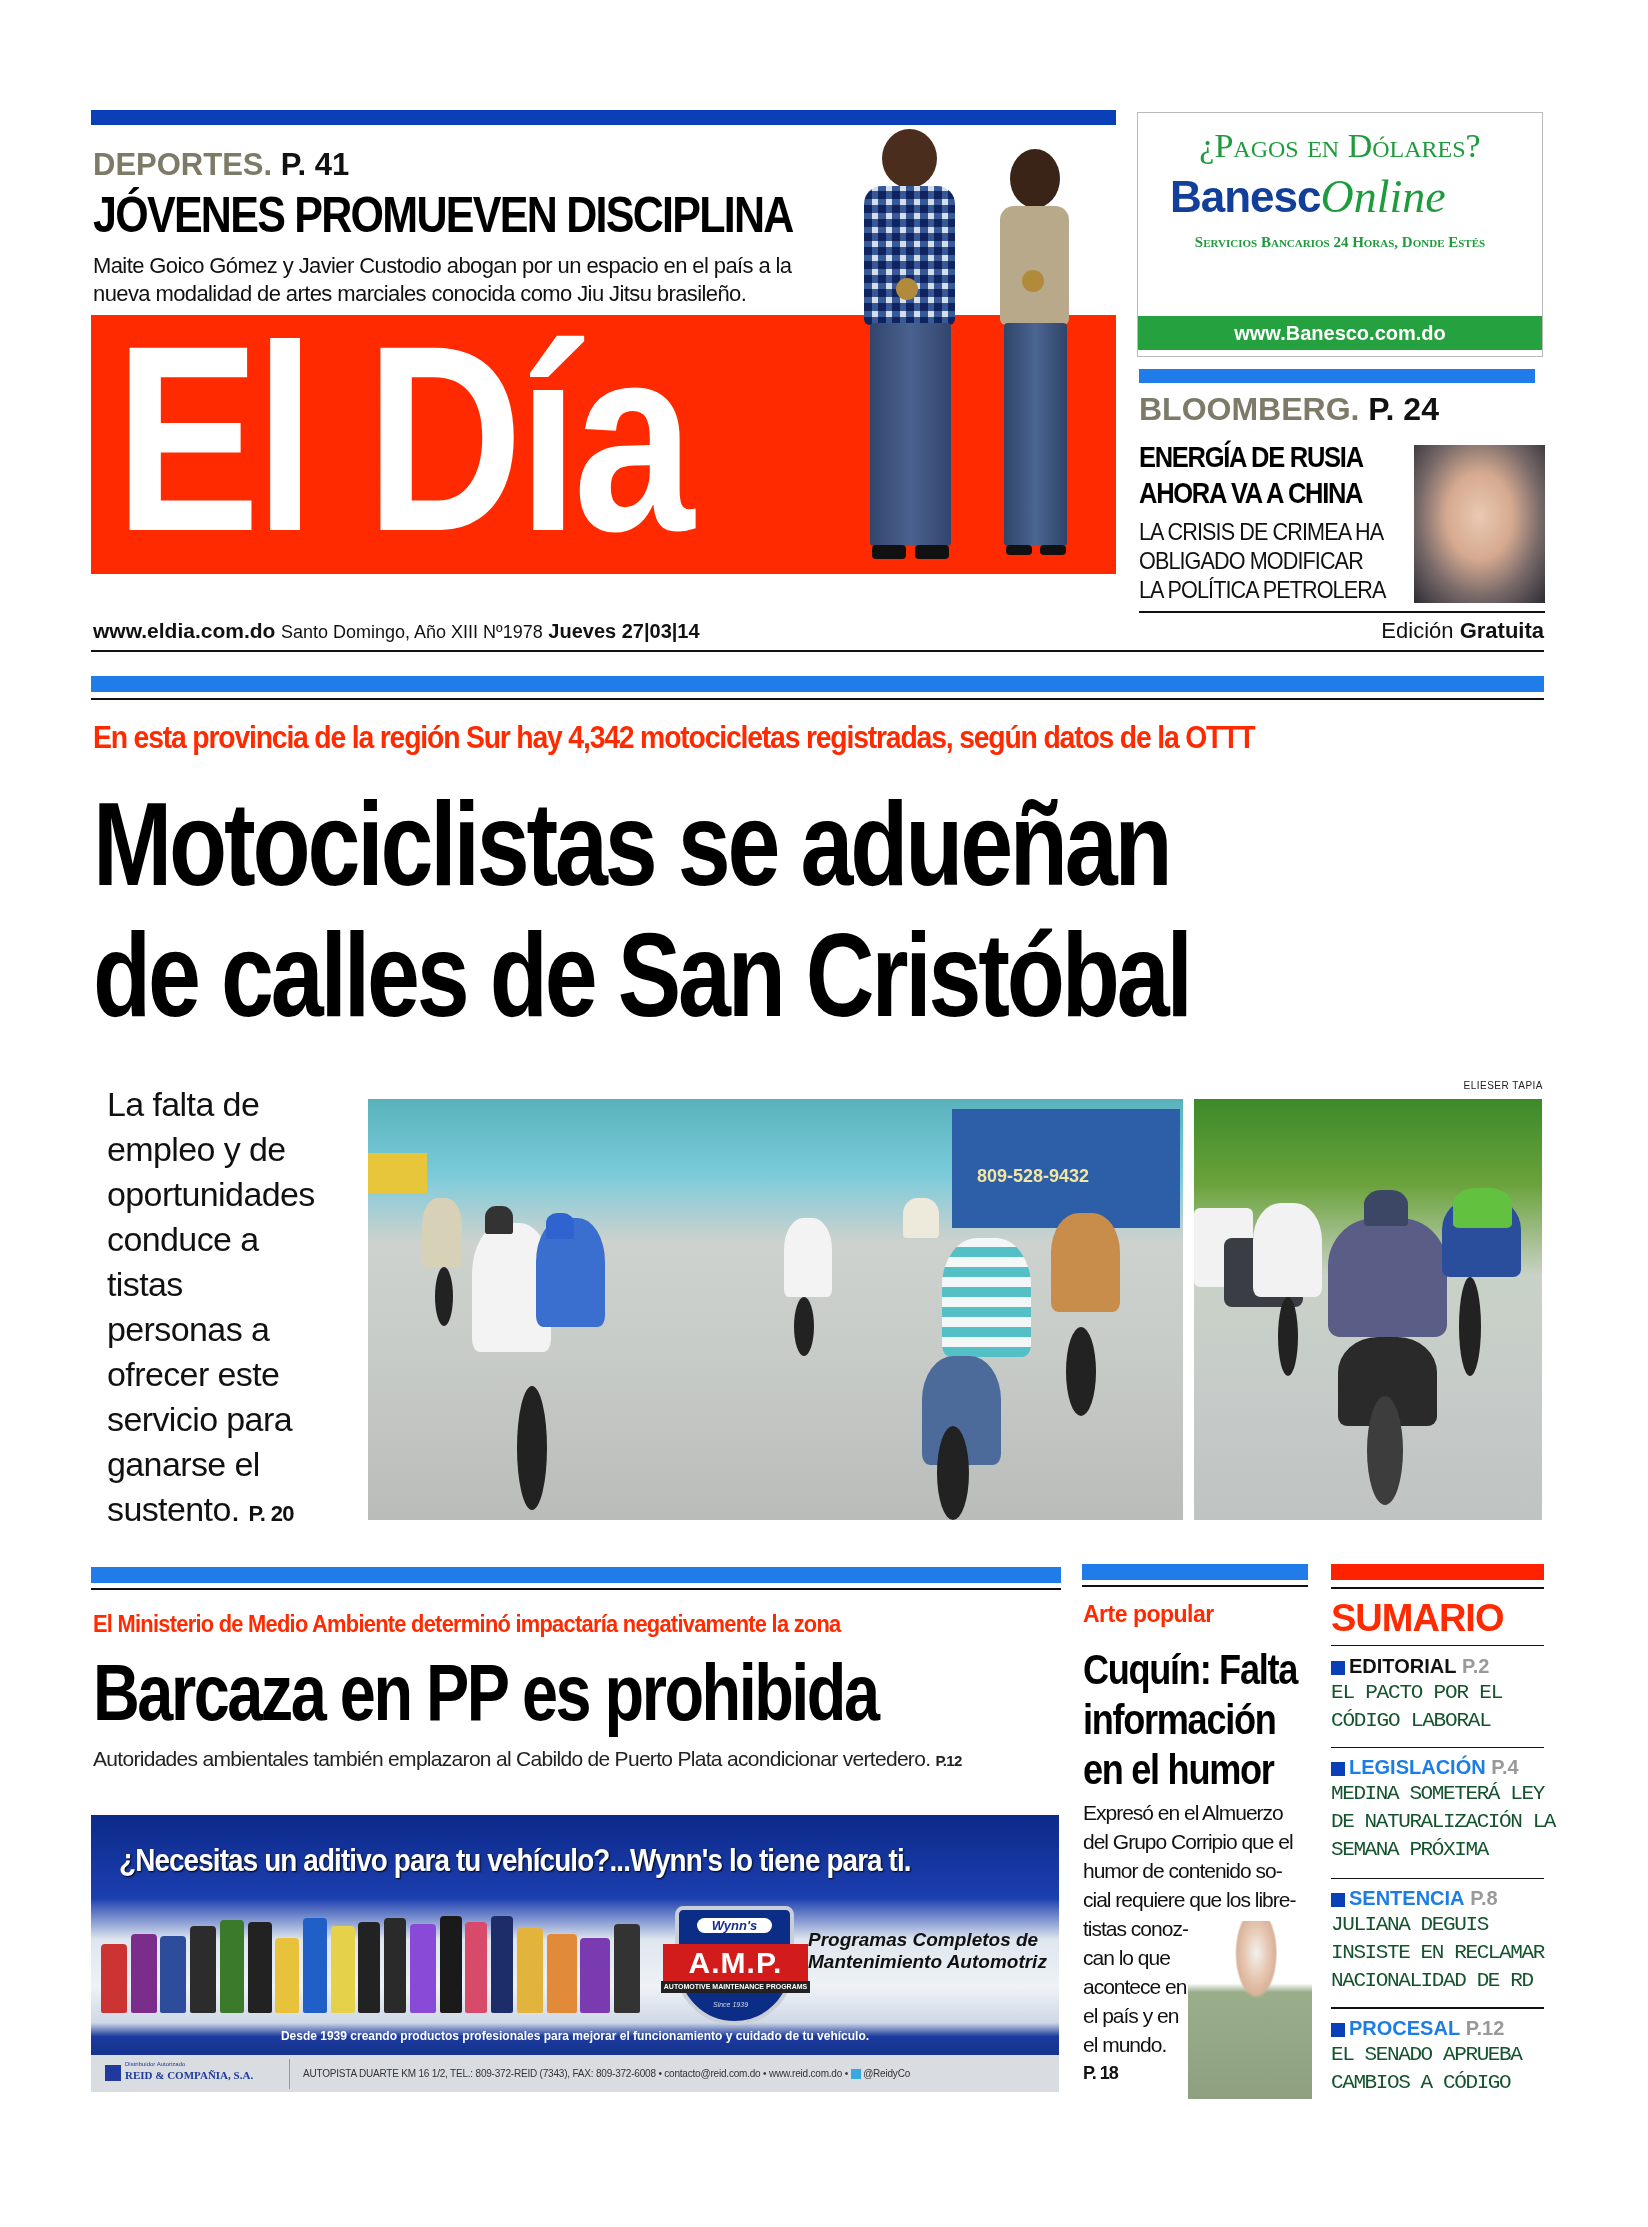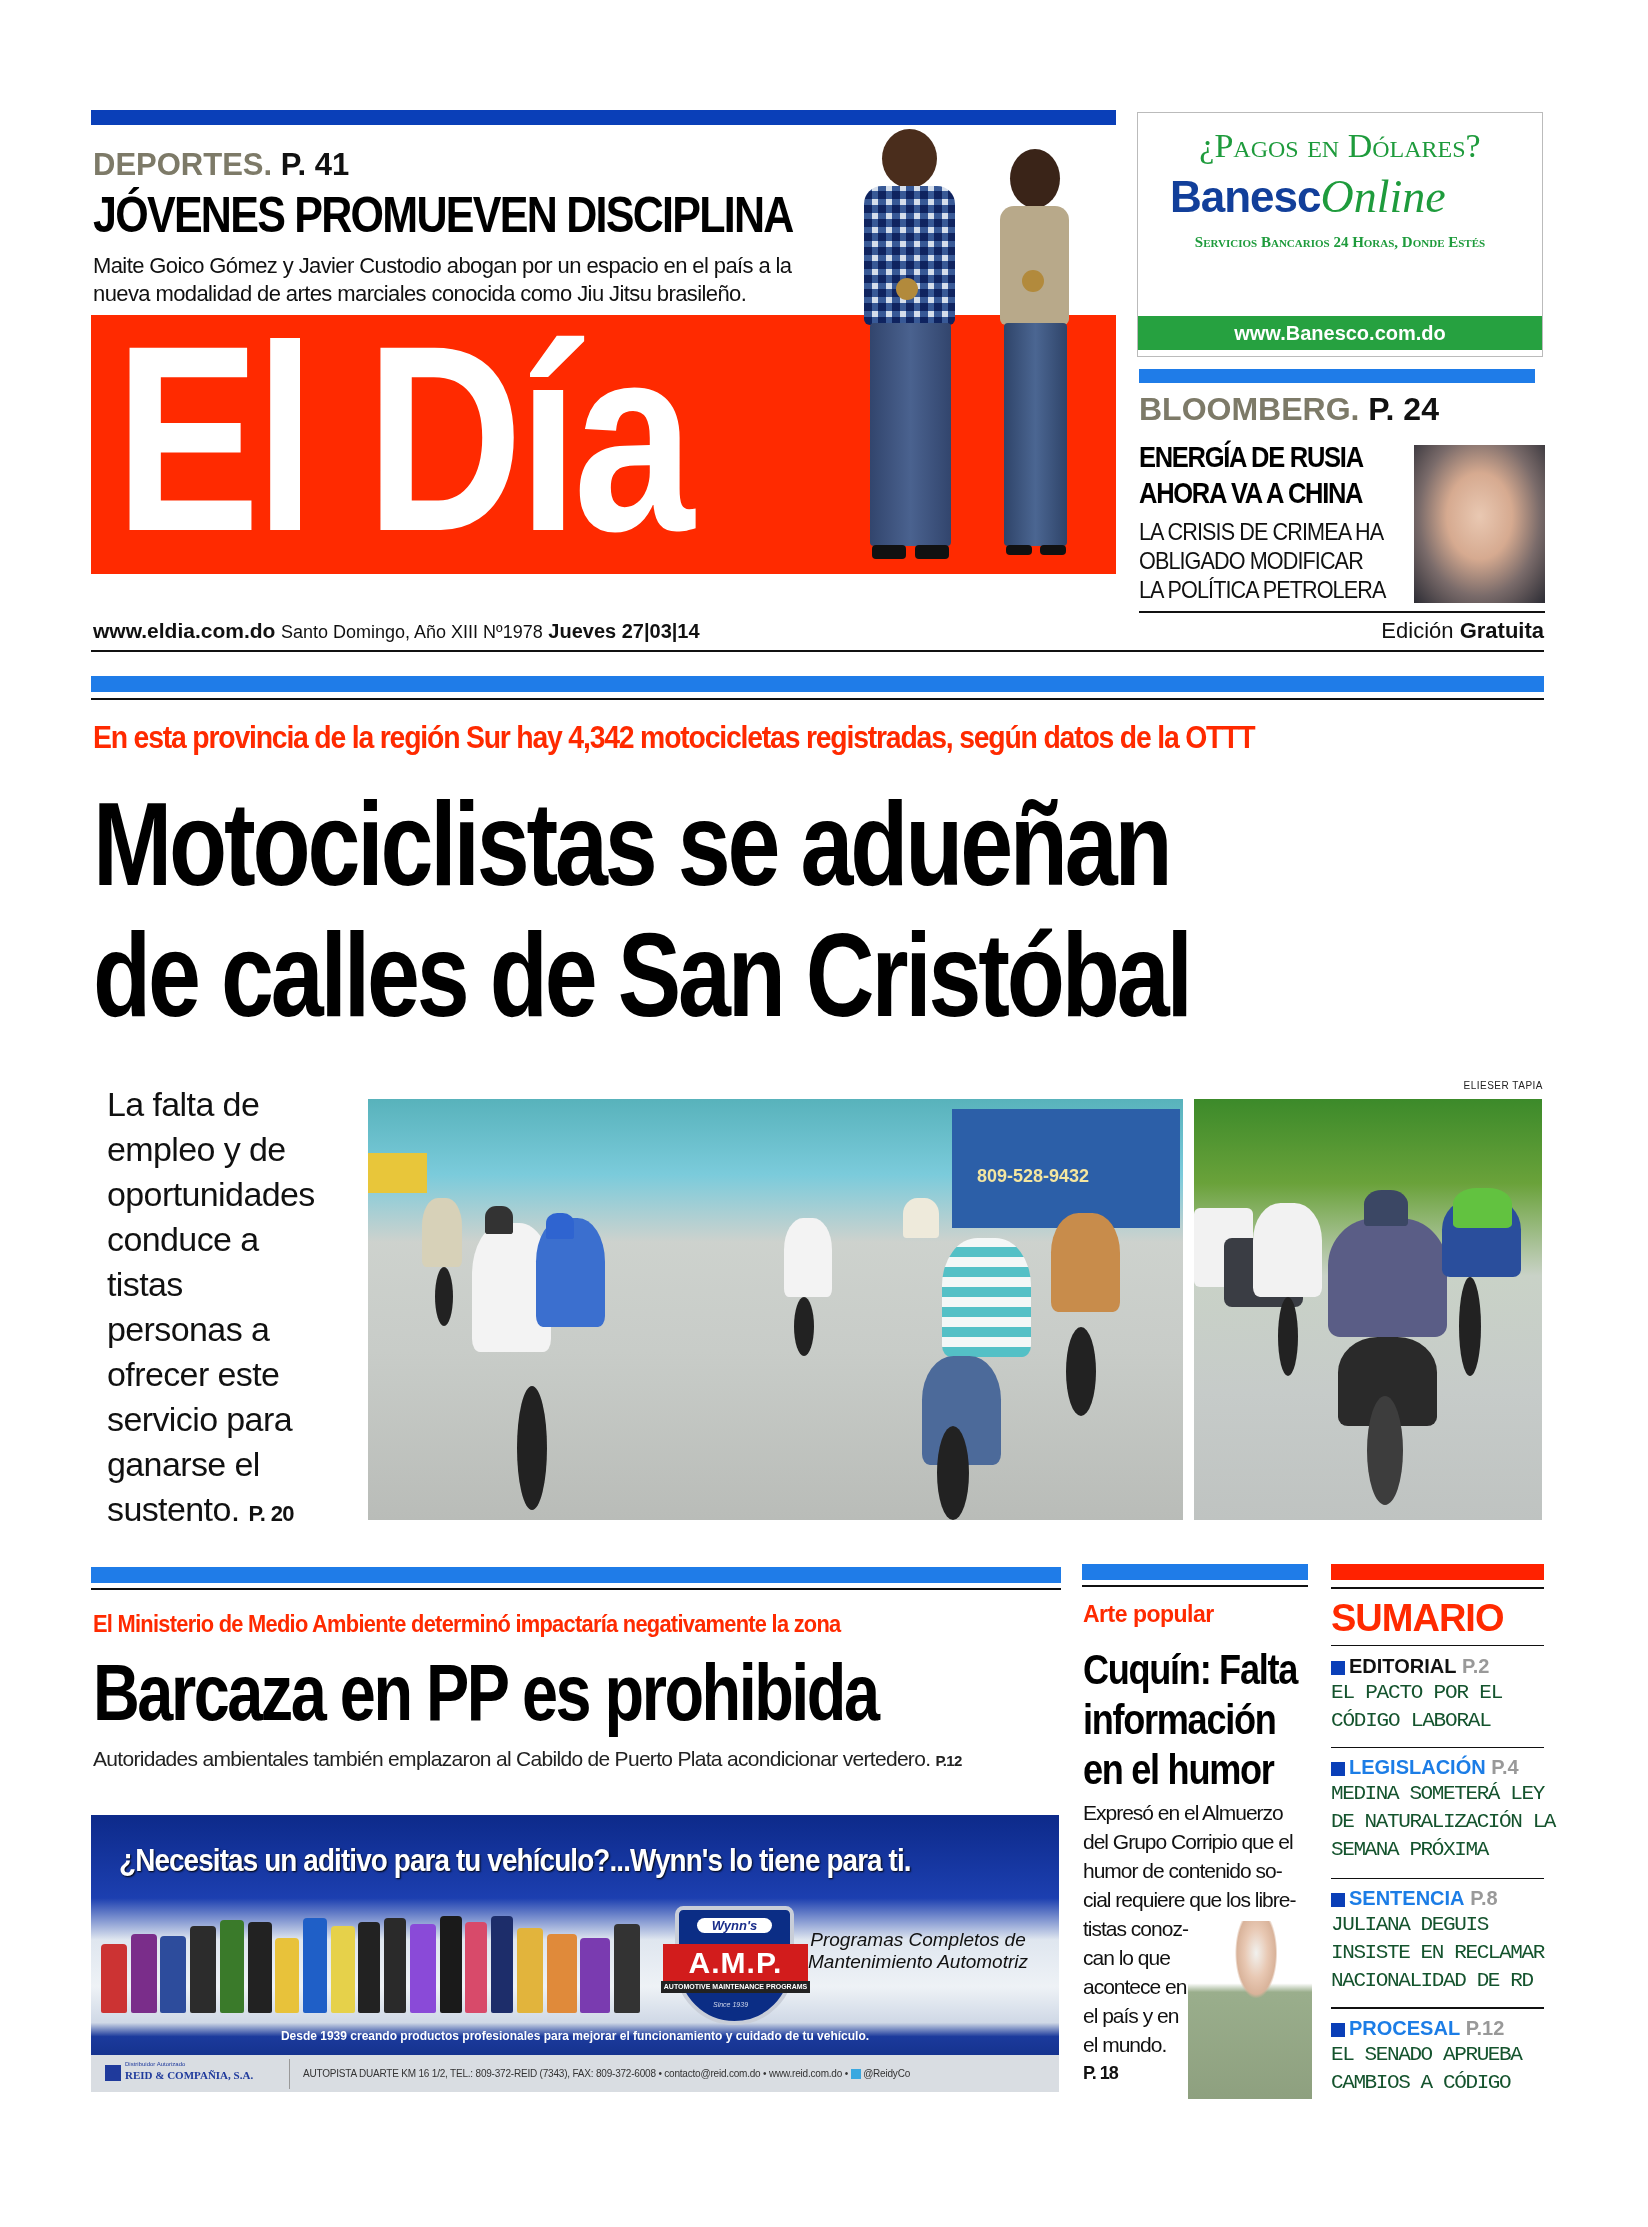--- a/index.html
+++ b/index.html
@@ -45,21 +45,21 @@
     
     .red-kicker { color: #ff2a00; font-weight: bold; }
     .headline { color: #000; font-weight: bold; }
 
     
     .wynns {
       background: linear-gradient(180deg, #0d2a8a 0%, #1c3fb0 30%, #dfe6ef 45%, #eef2f6 62%, #cfd8e6 75%, #1b3a9c 80%, #14318c 88%, #d9dde2 89%, #d9dde2 100%);
       overflow: hidden;
     }
     .wynns .tagline { color: #fff; font-weight: bold; text-shadow: 1px 1px 2px #000; }
-    .wynns .prog { color: #111; font-weight: normal; font-style: italic; text-align: center; }
+    .wynns .prog { color: #111; font-weight: bold; font-style: italic; text-align: left; }
     .bottle { position: absolute; bottom: 0; border-radius: 4px 4px 2px 2px; }
     .shield { background: #0b2d85; border: 4px solid #c9ced8; border-radius: 10px 10px 60% 60%; }
     .amp-red { background: #d21c1c; color: #fff; font-weight: bold; text-align: center; }
 
     
     .sum-head { color: #ff2a00; font-weight: bold; }
     .sq { display: inline-block; width: 14px; height: 14px; background: #0a3fb8; vertical-align: middle; margin-right: 4px; }
     .sum-cat-black { color: #111; font-weight: bold; }
     .sum-cat-blue { color: #1c7de6; font-weight: bold; }
     .sum-page { color: #999; font-weight: bold; }

